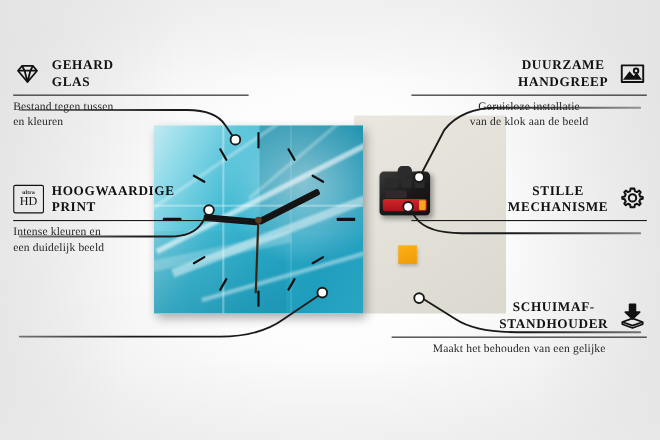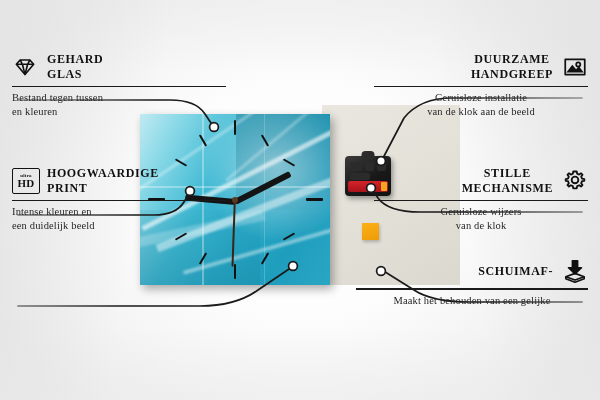--- a/index.html
+++ b/index.html
@@ -93,21 +93,21 @@
     font-size:10.5px;line-height:1.32;color:#262626;letter-spacing:.15px;
   }
   .icon{flex:0 0 auto;width:26px;height:26px;color:#111;}
   .icon svg{display:block;width:26px;height:26px;}
   .hdbox{
     width:26px;height:24px;border:1.8px solid #111;border-radius:2px;
     display:flex;flex-direction:column;align-items:center;justify-content:center;
     line-height:1;
   }
   .hdbox .u{font-size:5px;font-weight:700;letter-spacing:.2px;}
-  .hdbox .h{font-size:11px;font-weight:700;letter-spacing:.2px;}
+  .hdbox .h{font-size:11px;font-weight:400;letter-spacing:.2px;}
 </style>
 </head>
 <body>
 
 <div id="stage">
 
   <div class="product">
 
     <div class="wall"></div>
 
@@ -245,37 +245,34 @@
           <path d="M12 3.2 L13.6 3.2 L14 5.3 L15.8 6.1 L17.6 4.9 L18.9 6.2 L17.7 8 L18.5 9.8 L20.6 10.2 L20.6 11.8 L18.5 12.2 L17.7 14 L18.9 15.8 L17.6 17.1 L15.8 15.9 L14 16.7 L13.6 18.8 L12 18.8 L10.4 18.8 L10 16.7 L8.2 15.9 L6.4 17.1 L5.1 15.8 L6.3 14 L5.5 12.2 L3.4 11.8 L3.4 10.2 L5.5 9.8 L6.3 8 L5.1 6.2 L6.4 4.9 L8.2 6.1 L10 5.3 L10.4 3.2 Z"></path>
           <circle cx="12" cy="11" r="3.1"></circle>
         </svg>
       </span>
       <span class="title">
         <span>STILLE</span><br>
         <span>MECHANISME</span>
       </span>
     </div>
     <div class="rule"></div>
-    <div class="sub">
-      <span>Geruisloze wijzers</span><br>
-      <span>van de klok</span>
-    </div>
-  </div>
-
-  <div class="feat right" style="top:258px;width:232px;">
+  </div>
+
+  <div class="feat right" style="top:272px;width:232px;">
     <div class="head">
       <span class="icon">
         <svg viewBox="0 0 24 24" fill="none" stroke="currentColor" stroke-width="1.5" stroke-linejoin="round">
           <path d="M9.6 2.5 H14.4 V9 H18 L12 14.6 L6 9 H9.6 Z" fill="currentColor" stroke="currentColor"></path>
           <path d="M12 14.2 L20.5 17.3 L12 20.4 L3.5 17.3 Z"></path>
           <path d="M3.5 17.3 V19.2 L12 22.3 L20.5 19.2 V17.3"></path>
         </svg>
       </span>
       <span class="title">
         <span>SCHUIMAF-</span><br>
+        <span>STANDHOUDER</span>
       </span>
     </div>
     <div class="rule"></div>
     <div class="sub">
       <span>Maakt het behouden van een gelijke</span><br>
     </div>
   </div>
 
 </div>
 

